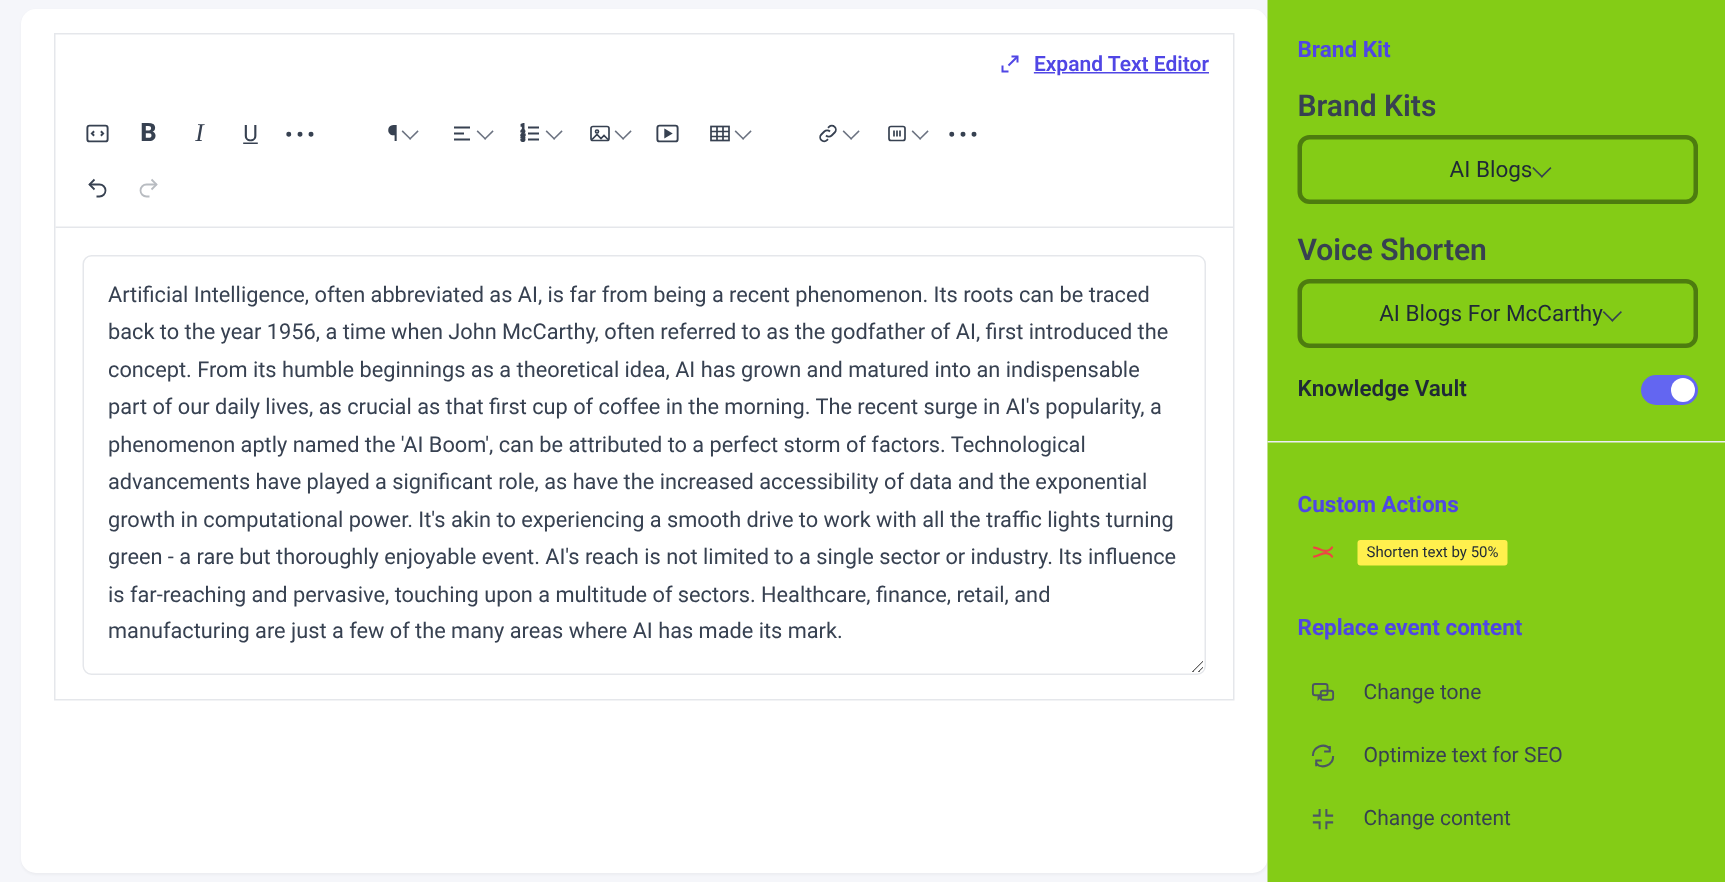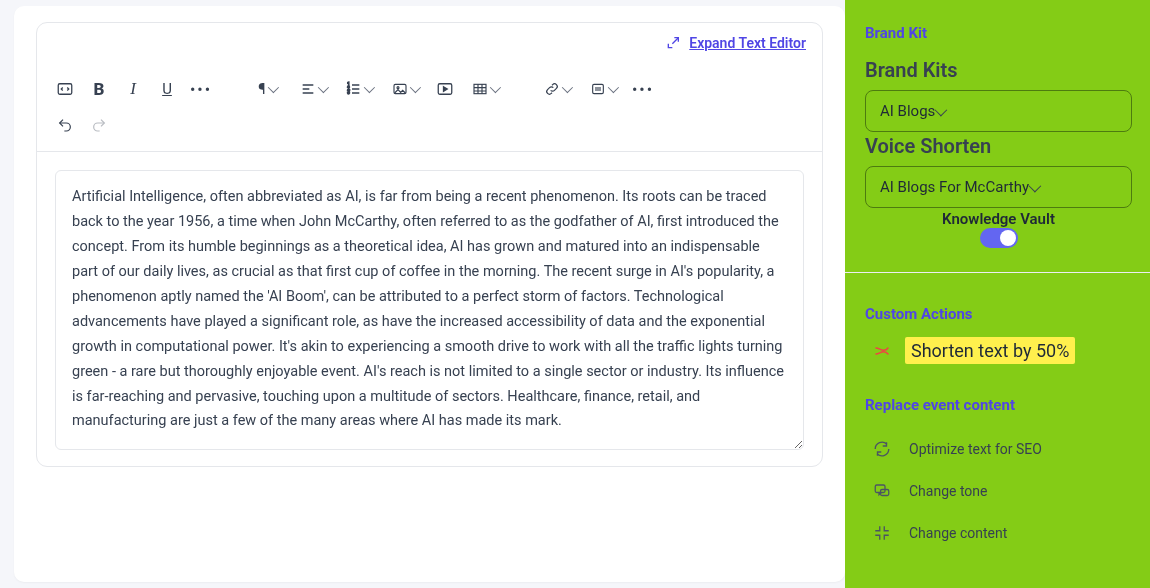--- a/index.html
+++ b/index.html
@@ -67,21 +67,21 @@
     gap: 8px;
     color: #5046e5;
     font-weight: 600;
     font-size: 14px;
     text-decoration: underline;
     cursor: pointer;
   }
   .expand-link svg { display:block; }
   .editor-box {
     border: 1px solid #e5e7eb;
-    border-radius: 11px;
+    border-radius: 0;
   }
   .toolbar {
     border-bottom: 1px solid #e5e7eb;
     padding: 10px 12px 6px 12px;
   }
   .toolbar-row {
     display: flex;
     align-items: center;
     gap: 2px;
     flex-wrap: wrap;
@@ -144,44 +144,42 @@
     color: #374151;
     margin-bottom: 8px;
   }
   .side-h2 {
     font-size: 15px;
     font-weight: 700;
     color: #4f46e5;
     margin: 12px 0 14px 0;
   }
   .select {
-    border: 1px solid #4d7c0f;
+    border: 3px solid #4d7c0f;
     border-radius: 8px;
     padding: 11px 14px;
     font-size: 15px;
     color: #1f2937;
     display: flex;
     align-items: center;
-    justify-content: flex-start;
-    cursor: pointer;
-    margin-bottom: 2px;
+    justify-content: center;
+    cursor: pointer;
+    margin-bottom: 18px;
   }
   .select .chev {
     width: 9px;
     height: 9px;
     border-right: 1.8px solid #374151;
     border-bottom: 1.8px solid #374151;
     transform: rotate(45deg) translateY(-2px);
   }
   .kv-row {
     display: flex;
-    align-items: center;
     justify-content: space-between;
     margin-bottom: 10px;
-    flex-direction: column;
   }
   .kv-label {
     font-size: 15px;
     font-weight: 600;
     color: #1f2937;
   }
   .toggle {
     width: 38px;
     height: 20px;
     border-radius: 999px;
@@ -206,21 +204,21 @@
   .custom-action {
     display: flex;
     align-items: center;
     gap: 14px;
     cursor: pointer;
     margin-bottom: 20px;
     padding-left: 8px;
   }
   .custom-action .ca-icon { color:#ef4444; width:18px; display:flex; align-items:center; justify-content:center; }
   .ca-label {
-    font-size: 18px;
+    font-size: 10px;
     color: #1f2937;
   }
   .ca-highlight {
     background: #fff04d;
     padding: 3px 6px;
     border-radius: 2px;
   }
   .action-item {
     display: flex;
     align-items: center;
@@ -390,41 +388,41 @@
             <path d="M4 16c4 0 6-3 10-3s6 3 6 3"></path>
           </svg>
       </span>
       <span class="ca-label ca-highlight">Shorten text by 50%</span>
     </div>
 
     <div class="side-h2">Replace event content</div>
 
     <div class="action-item">
       <span class="ai-icon">
-        <svg width="18" height="18" viewBox="0 0 24 24" fill="none" stroke="currentColor" stroke-width="1.8">
-            <path d="M3 12a9 9 0 0 1 15.5-6.3M21 12a9 9 0 0 1-15.5 6.3"></path>
-            <path d="M18 3v5h-5M6 21v-5h5"></path>
-          </svg>
-      </span>
-      <span>Optimize text for SEO</span>
-    </div>
-
-    <div class="action-item">
-      <span class="ai-icon">
         <svg width="18" height="18" viewBox="0 0 24 24" fill="none" stroke="currentColor" stroke-width="1.7">
             <rect x="3" y="4" width="13" height="10" rx="2"></rect>
             <path d="M8 14v3l3-3"></path>
             <rect x="10" y="10" width="11" height="8" rx="2"></rect>
           </svg>
       </span>
       <span>Change tone</span>
     </div>
 
     <div class="action-item">
       <span class="ai-icon">
         <svg width="18" height="18" viewBox="0 0 24 24" fill="none" stroke="currentColor" stroke-width="1.8">
+            <path d="M3 12a9 9 0 0 1 15.5-6.3M21 12a9 9 0 0 1-15.5 6.3"></path>
+            <path d="M18 3v5h-5M6 21v-5h5"></path>
+          </svg>
+      </span>
+      <span>Optimize text for SEO</span>
+    </div>
+
+    <div class="action-item">
+      <span class="ai-icon">
+        <svg width="18" height="18" viewBox="0 0 24 24" fill="none" stroke="currentColor" stroke-width="1.8">
             <path d="M9 3v6H3M15 3v6h6M9 21v-6H3M15 21v-6h6"></path>
           </svg>
       </span>
       <span>Change content</span>
     </div>
   </div>
 </div>
 
 </body></html>

